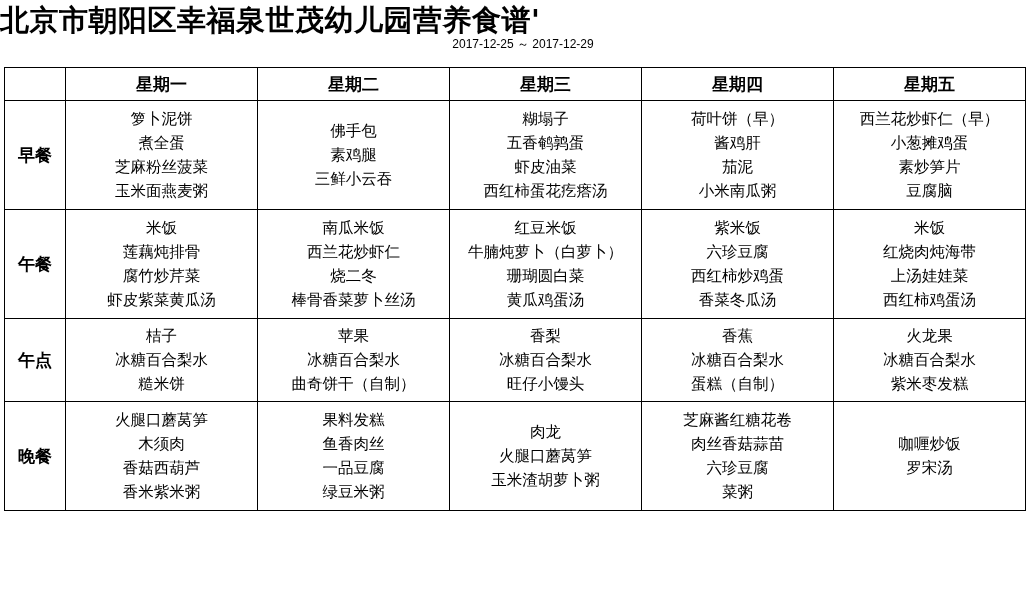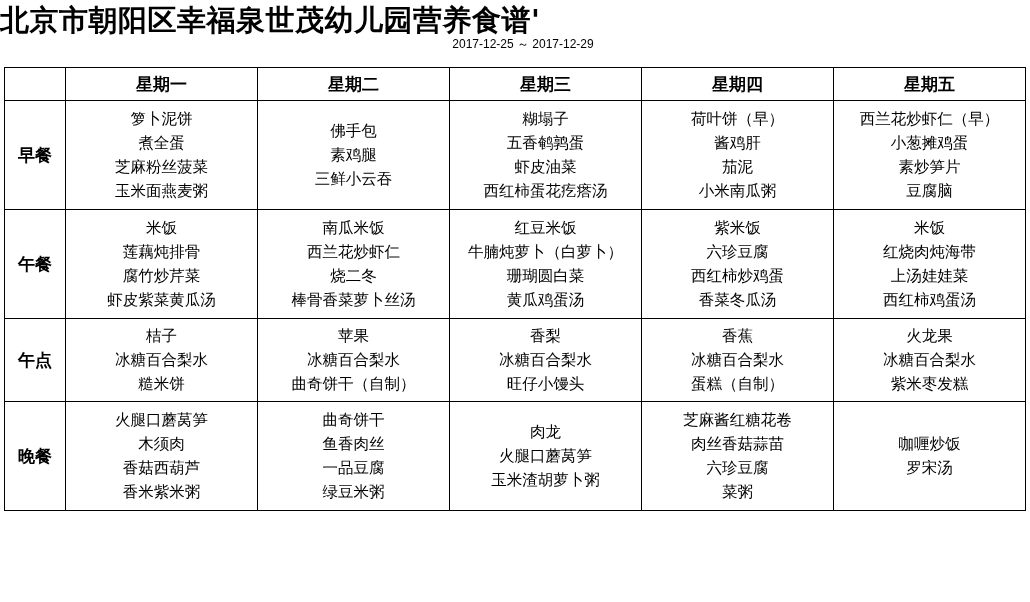--- a/index.html
+++ b/index.html
@@ -204,21 +204,21 @@
 
       <tr class="dinner">
         <td class="rowlabel">晚餐</td>
         <td class="cell">
             <span class="dish">火腿口蘑莴笋</span>
             <span class="dish">木须肉</span>
             <span class="dish">香菇西葫芦</span>
             <span class="dish">香米紫米粥</span>
           </td>
         <td class="cell">
-            <span class="dish">曲奇饼干</span>
+            <span class="dish">果料发糕</span>
             <span class="dish">鱼香肉丝</span>
             <span class="dish">一品豆腐</span>
             <span class="dish">绿豆米粥</span>
           </td>
         <td class="cell">
             <span class="dish">肉龙</span>
             <span class="dish">火腿口蘑莴笋</span>
             <span class="dish">玉米渣胡萝卜粥</span>
           </td>
         <td class="cell">

